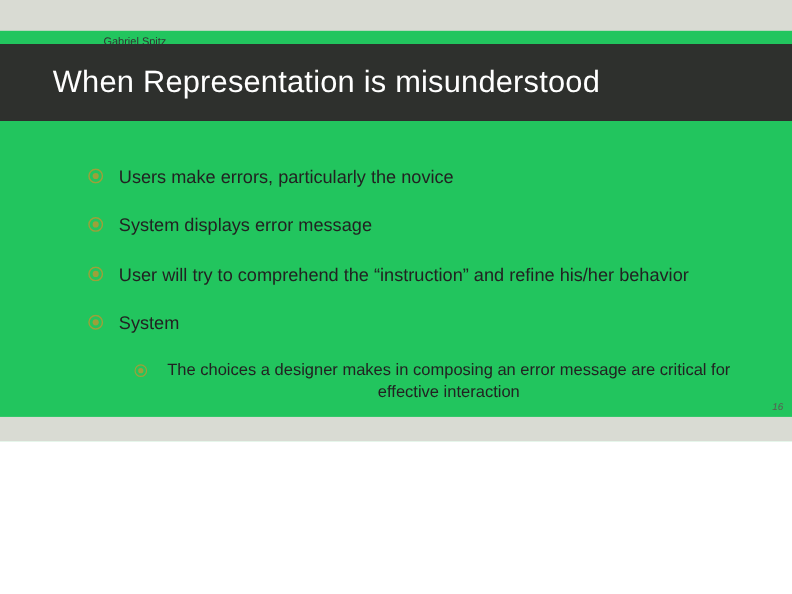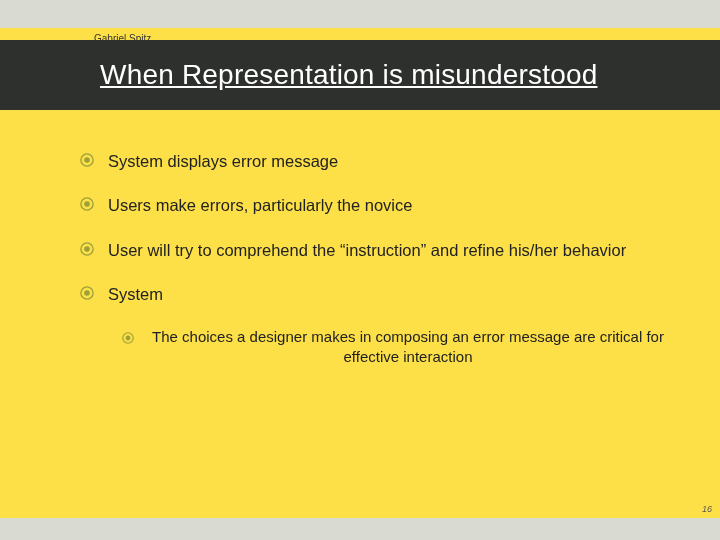--- a/index.html
+++ b/index.html
@@ -1,21 +1,21 @@
 <!DOCTYPE html>
 <html><head>
 <meta charset="utf-8">
 <style>
   * { margin: 0; padding: 0; box-sizing: border-box; }
   html, body { width: 720px; height: 540px; font-family: Arial, Helvetica, sans-serif; background: #fff; overflow: hidden; }
-  .slide { position: relative; width: 720px; height: 540px; background: #fde047; }
+  .slide { position: relative; width: 720px; height: 401px; background: #22c55e; }
   .topbar { position: absolute; top: 0; left: 0; width: 720px; height: 28px; background: #d9dbd3; }
   .author { position: absolute; top: 33px; left: 94px; font-size: 10px; color: #333; }
   .titleband { position: absolute; top: 40px; left: 0; width: 720px; height: 70px; background: #2e302d; color: #fff; display: flex; align-items: center; }
-  .titleband h1 { font-size: 28px; font-weight: 400; padding-left: 100px; letter-spacing: 0.2px; text-decoration: underline; }
+  .titleband h1 { font-size: 28px; font-weight: 400; padding-left: 48px; letter-spacing: 0.2px; }
   .content { position: absolute; top: 150px; left: 80px; width: 590px; color: #222; }
   .bullet-row { display: flex; align-items: flex-start; margin-bottom: 22px; }
   .bullet-icon { flex: 0 0 auto; width: 14px; height: 14px; margin-top: 3px; margin-right: 14px; }
   .bullet-icon svg { width: 14px; height: 14px; }
   .bullet-text { font-size: 16.5px; line-height: 1.35; font-weight: 400; }
   .sub { margin-left: 42px; text-align: center; }
   .sub .bullet-icon { width: 12px; height: 12px; margin-right: 12px; margin-top: 3px; }
   .sub .bullet-icon svg { width: 12px; height: 12px; }
   .sub .bullet-text { font-size: 15px; }
   .footerbar { position: absolute; bottom: 0; left: 0; width: 720px; height: 22px; background: #d9dbd3; }
@@ -33,31 +33,31 @@
 
   <div class="content">
 
     <div class="bullet-row">
       <span class="bullet-icon">
         <svg viewBox="0 0 16 16">
             <circle cx="8" cy="8" r="7" fill="none" stroke="#9ca03a" stroke-width="1.5"></circle>
             <circle cx="8" cy="8" r="3.2" fill="#9ca03a"></circle>
           </svg>
       </span>
-      <span class="bullet-text">System displays error message</span>
+      <span class="bullet-text">Users make errors, particularly the novice</span>
     </div>
 
     <div class="bullet-row">
       <span class="bullet-icon">
         <svg viewBox="0 0 16 16">
             <circle cx="8" cy="8" r="7" fill="none" stroke="#9ca03a" stroke-width="1.5"></circle>
             <circle cx="8" cy="8" r="3.2" fill="#9ca03a"></circle>
           </svg>
       </span>
-      <span class="bullet-text">Users make errors, particularly the novice</span>
+      <span class="bullet-text">System displays error message</span>
     </div>
 
     <div class="bullet-row">
       <span class="bullet-icon">
         <svg viewBox="0 0 16 16">
             <circle cx="8" cy="8" r="7" fill="none" stroke="#9ca03a" stroke-width="1.5"></circle>
             <circle cx="8" cy="8" r="3.2" fill="#9ca03a"></circle>
           </svg>
       </span>
       <span class="bullet-text">User will try to comprehend the “instruction” and refine his/her behavior</span>

